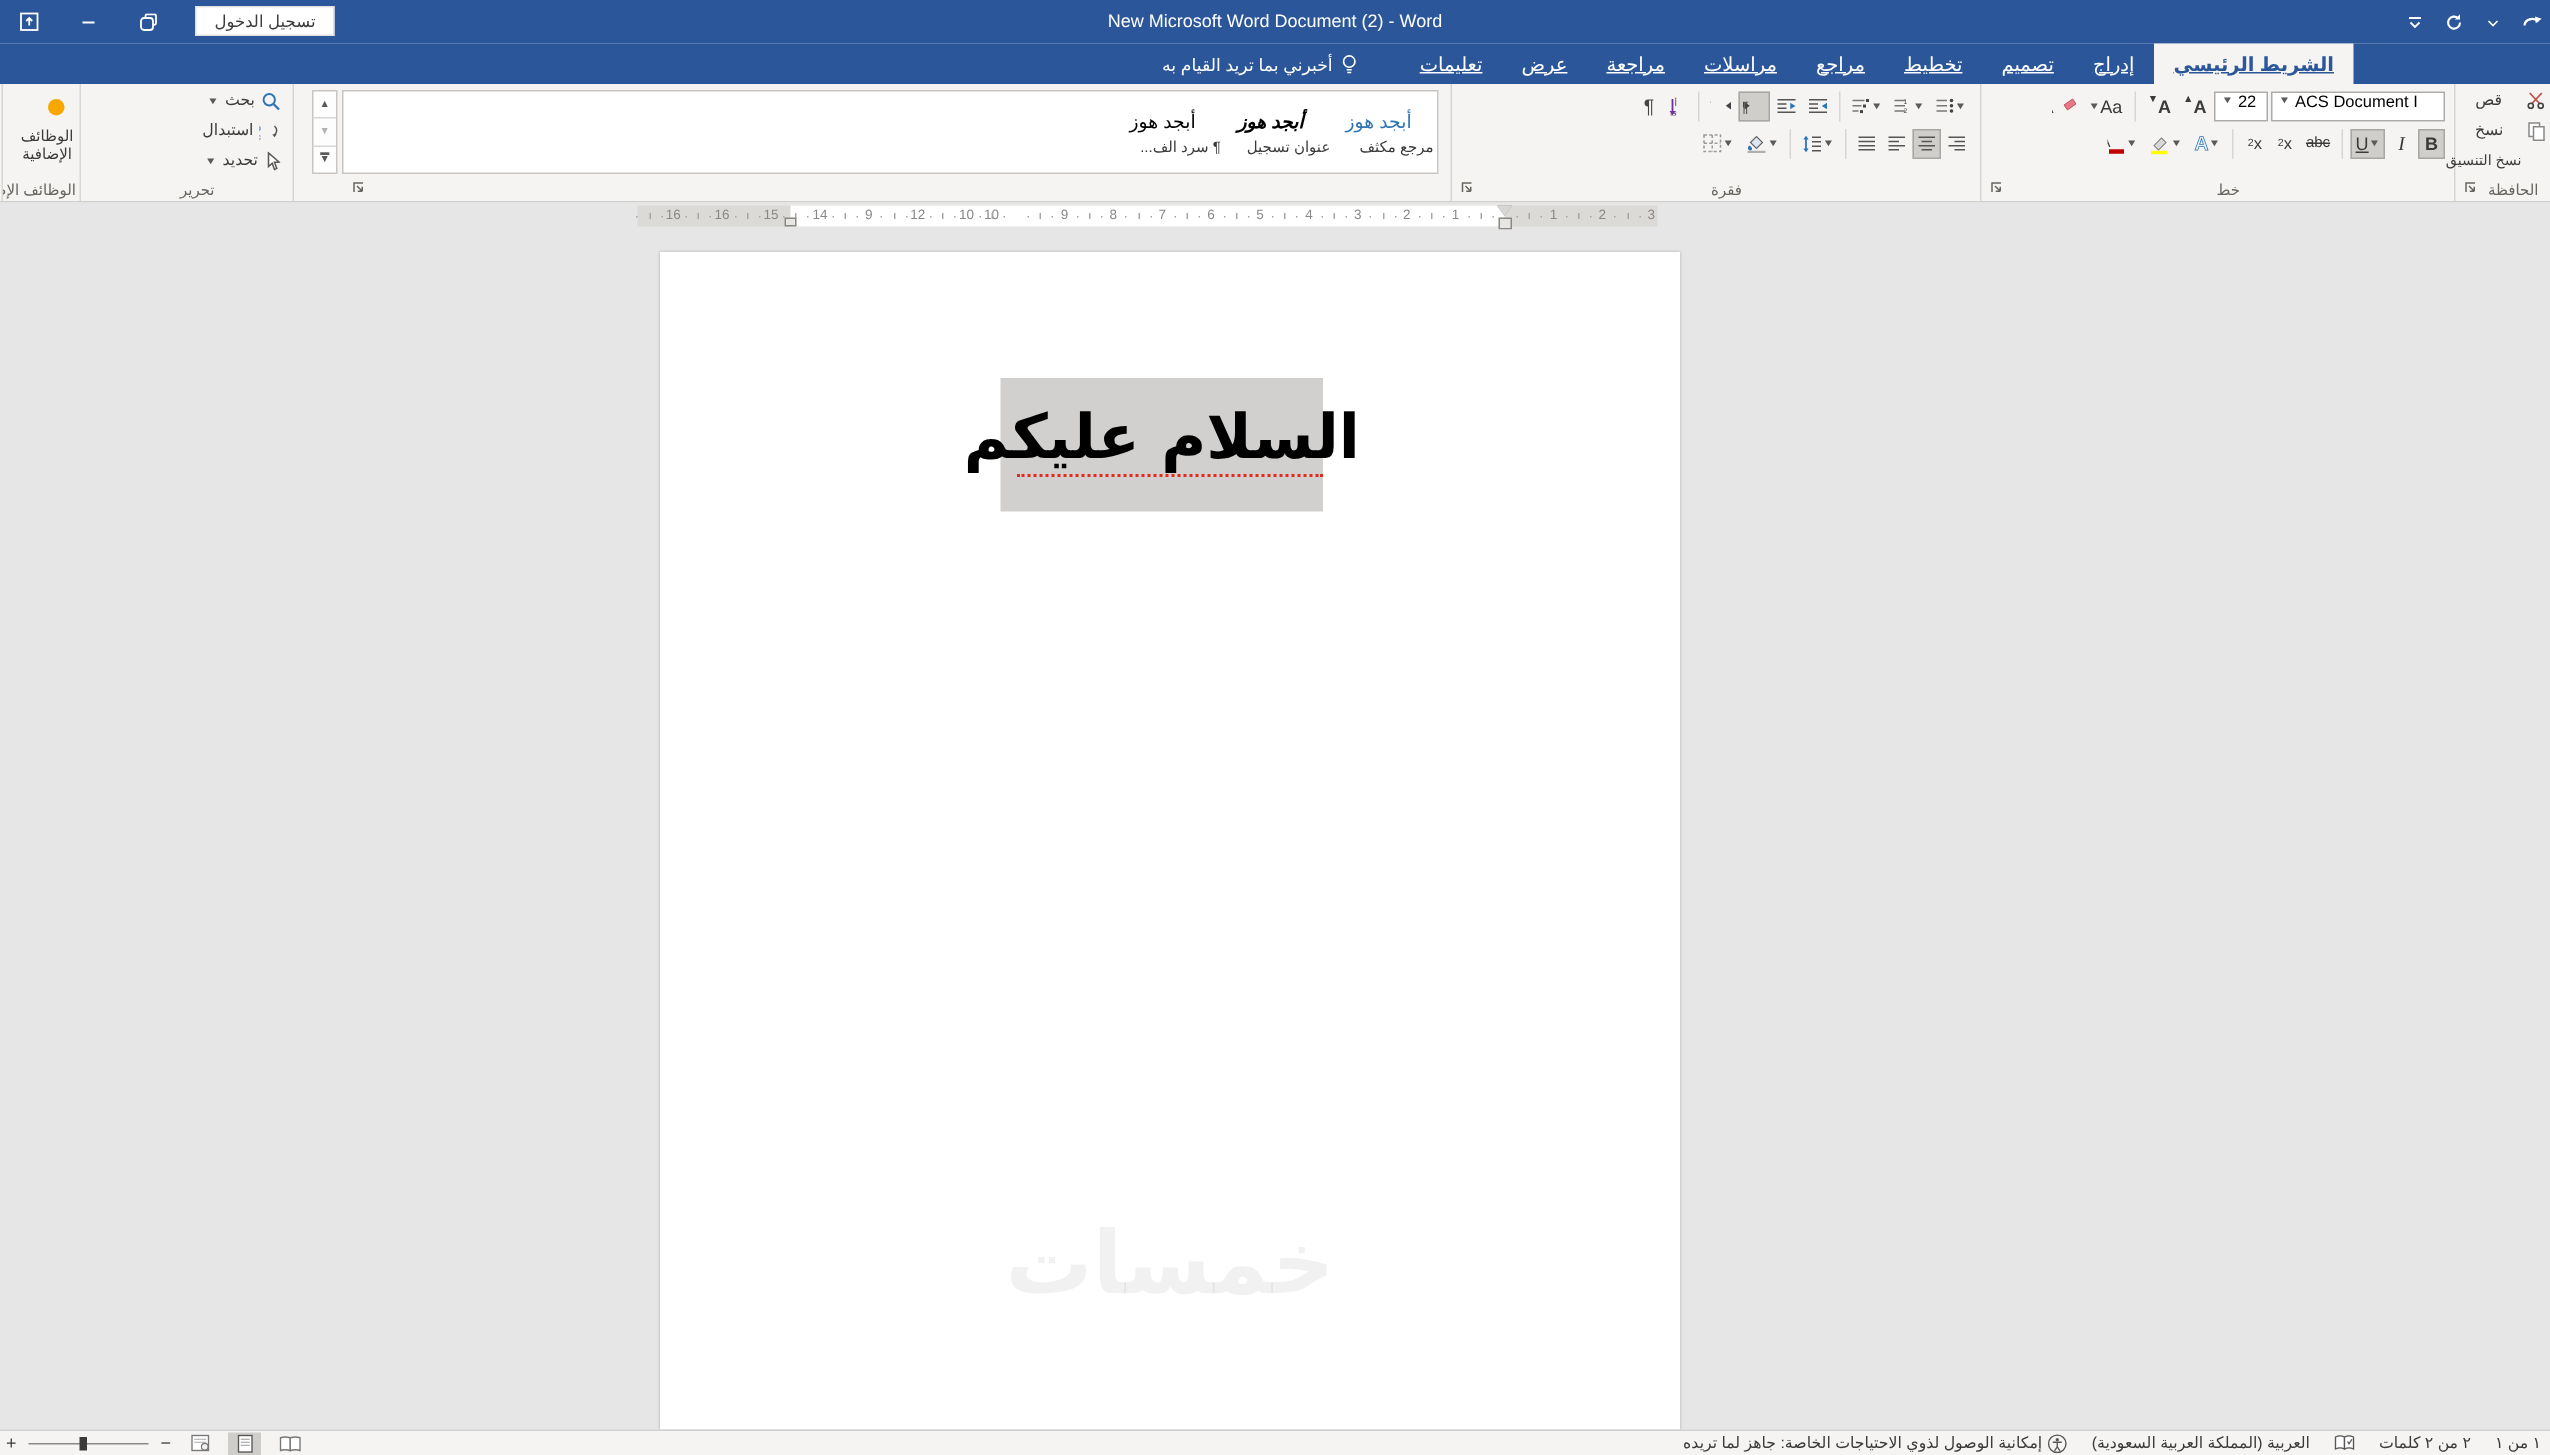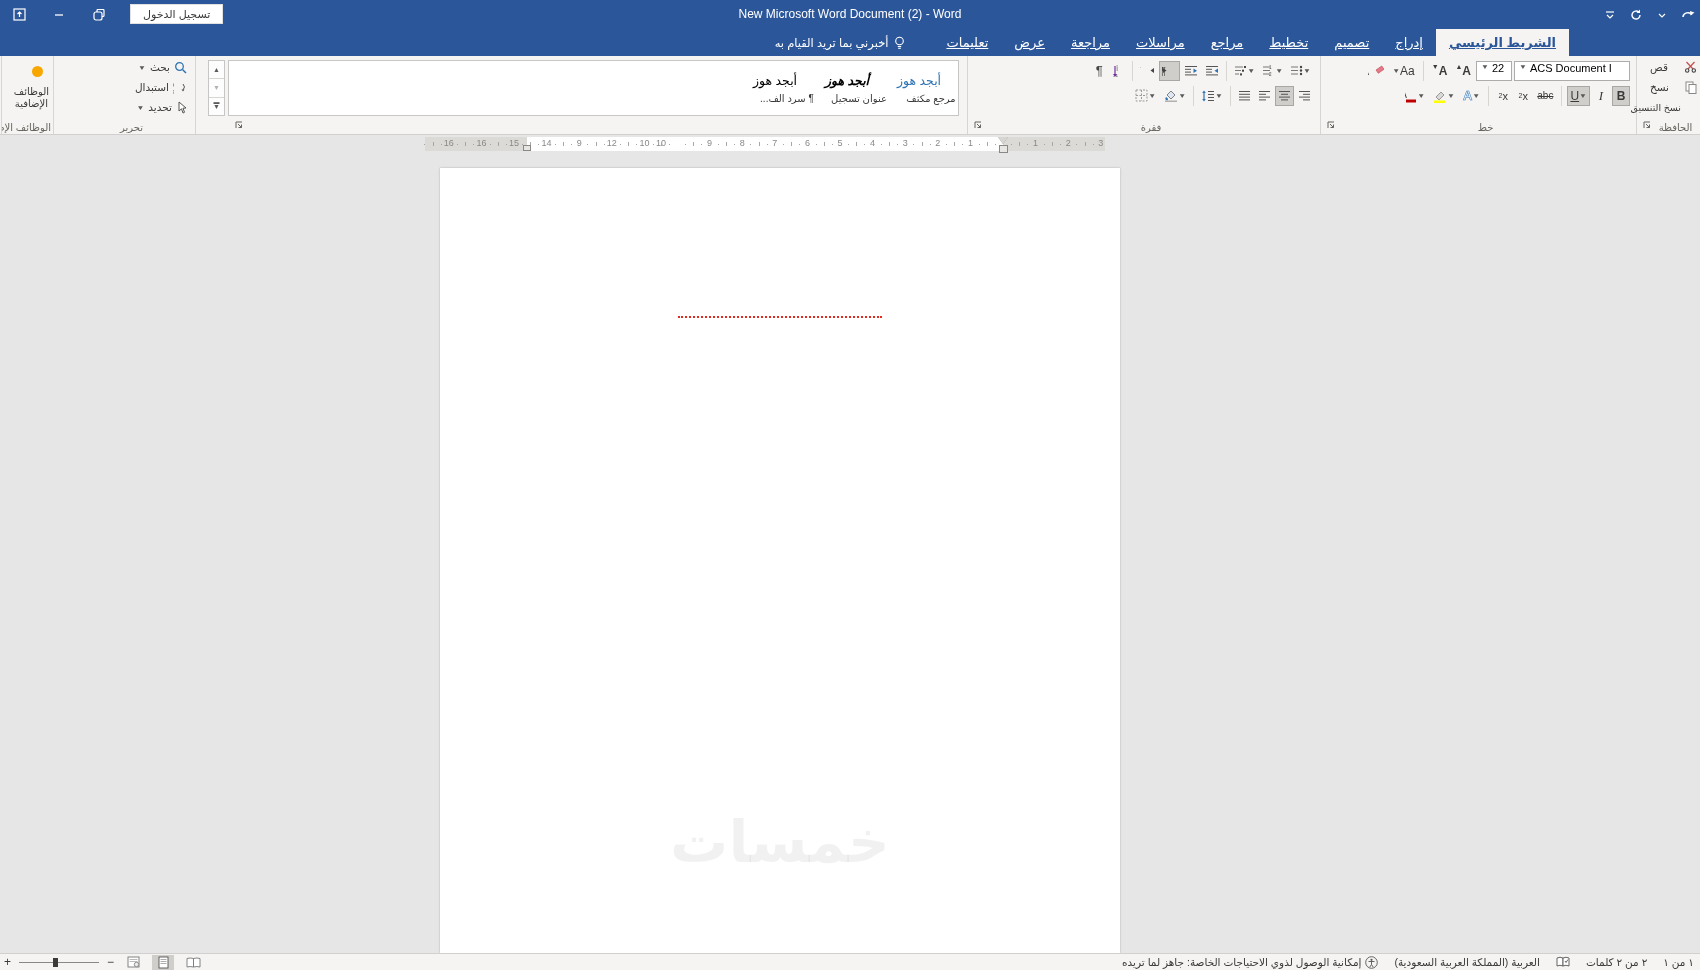--- a/index.html
+++ b/index.html
@@ -590,20 +590,23 @@
         <i class="rdot" style="left: 667.65px;"></i>
       </div>
     <div id="fl-indent"></div>
     <div id="b-indent"></div>
     <div id="l-indent"></div>
   </div>
 </div>
 
 <div class="band" id="docarea">
   <div id="page">
+    <div id="selection">
+      <div id="doc-text">السلام عليكم</div>
+    </div>
     <div id="spell-line"></div>
     <div id="watermark">خمسات</div>
   </div>
 </div>
 
 <div class="band" id="statusbar">
   <div id="sb-right">
     <span class="sb-item">١ من ١</span>
     <span class="sb-item">٢ من ٢ كلمات</span>
     <span class="sb-item">

